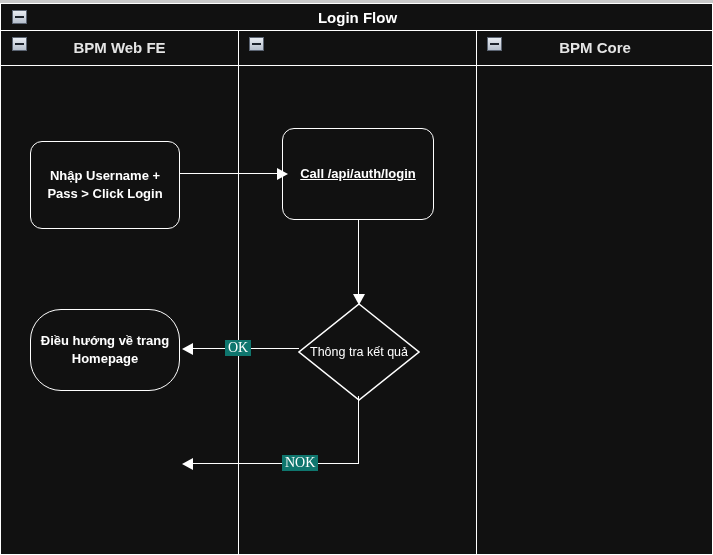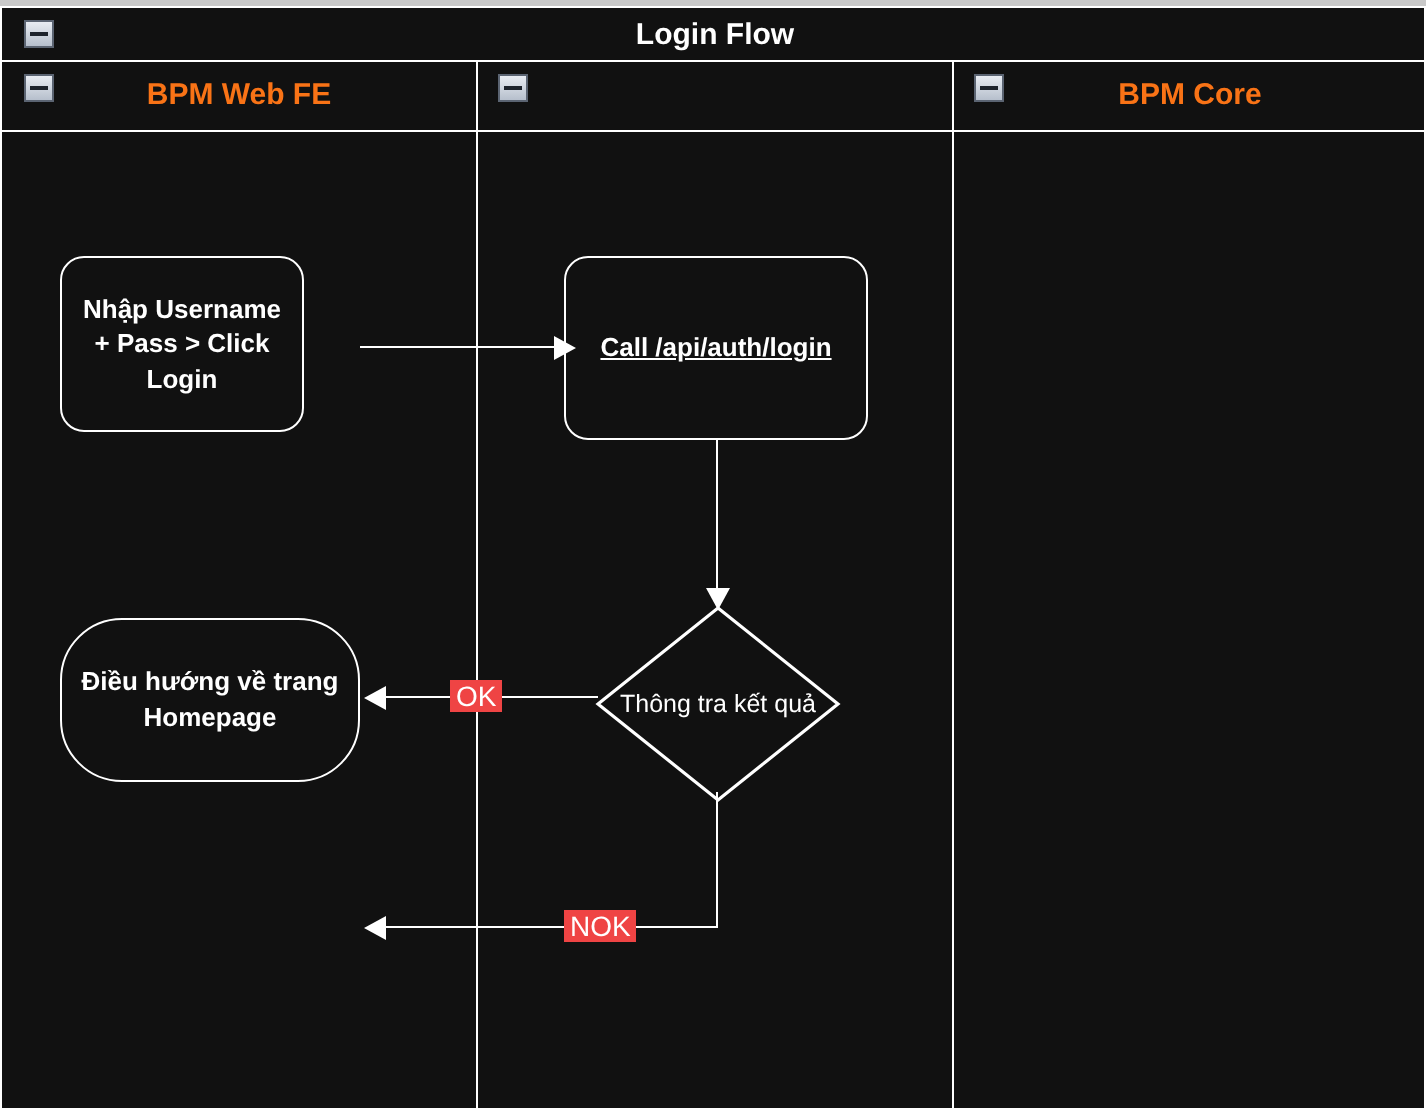--- a/index.html
+++ b/index.html
@@ -47,21 +47,21 @@
     height: 35px;
     border-bottom: 1px solid #ffffff;
     box-sizing: border-box;
   }
   .lane-header {
     position: absolute;
     top: 0;
     height: 34px;
     line-height: 34px;
     text-align: center;
-    color: #f97316;
+    color: #e5e5e5;
     font-size: 15px;
     font-weight: bold;
   }
   .lane-divider {
     position: absolute;
     top: 27px;
     width: 1px;
     height: 525px;
     background: #ffffff;
   }
@@ -126,23 +126,24 @@
   }
   .arrow-down {
     border-left: 6px solid transparent;
     border-right: 6px solid transparent;
     border-top: 11px solid #ffffff;
   }
   .edge-label {
     position: absolute;
     color: #ffffff;
     font-size: 14px;
-    background: #ef4444;
+    background: #0f766e;
     padding: 0 3px;
     white-space: nowrap;
+    font-family: Liberation Serif, serif;
   }
   .diamond-wrap {
     position: absolute;
   }
   .diamond-wrap svg { display: block; }
   .diamond-text {
     position: absolute;
     left: 50%;
     top: 50%;
     transform: translate(-50%, -50%);
@@ -180,21 +181,21 @@
 
     <div class="edge-h" style="left:191px; top:344px; width:107px;"></div>
     <div class="arrow-left" style="left:181px; top:339px;"></div>
     <div class="edge-label" style="left:224px; top:336px;">OK</div>
 
     <div class="edge-v" style="left:357px; top:392px; height:68px;"></div>
     <div class="edge-h" style="left:191px; top:459px; width:167px;"></div>
     <div class="arrow-left" style="left:181px; top:454px;"></div>
     <div class="edge-label" style="left:281px; top:451px;">NOK</div>
 
-    <div class="node" style="left:29px; top:124px; width:122px; height:88px;">Nhập Username + Pass &gt; Click Login</div>
+    <div class="node" style="left:29px; top:137px; width:150px; height:88px;">Nhập Username + Pass &gt; Click Login</div>
 
     <div class="node" style="left:281px; top:124px; width:152px; height:92px;text-decoration:underline;">Call /api/auth/login</div>
 
     <div class="diamond-wrap" style="left:296px; top:298px; width:124px; height:100px;">
       <svg width="124" height="100" viewBox="0 0 124 100">
         <polygon points="62,2 122,50 62,98 2,50" fill="none" stroke="#ffffff" stroke-width="1.6"></polygon>
       </svg>
       <div class="diamond-text">Thông tra kết quả</div>
     </div>
 

